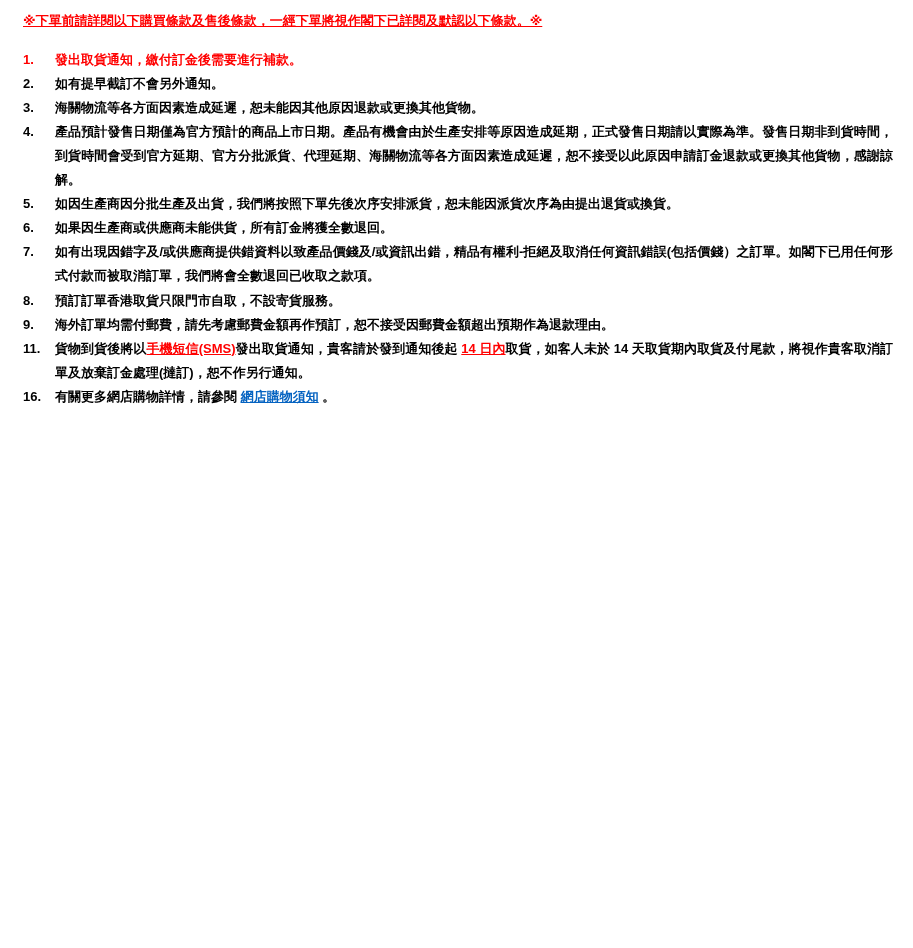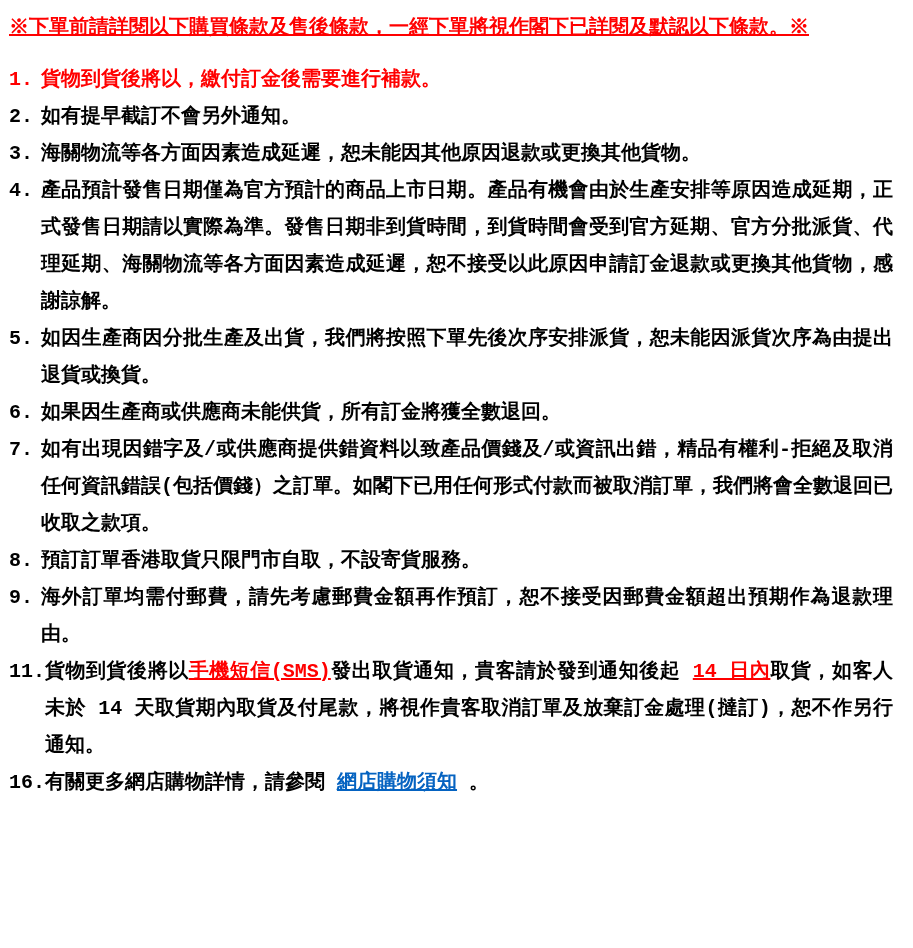--- a/index.html
+++ b/index.html
@@ -6,24 +6,23 @@
   html, body { margin: 0; padding: 0; }
   body {
     width: 913px;
     min-height: 948px;
     background: #ffffff;
     font-family: "Liberation Sans", "DejaVu Sans", sans-serif;
     font-weight: 700;
     color: #000000;
   }
   .page {
-    padding: 9px 20px 10px 9px;
-    font-size: 20px;
+    padding: 9px 20px 10px 23px;
+    font-size: 13px;
     line-height: 1.85;
-    font-family: Liberation Mono, monospace;
   }
   .title {
     color: #ff0000;
     text-decoration: underline;
     margin: 0 0 15px 0;
   }
   .section-header {
     color: #000000;
     text-decoration: underline;
     margin: 0 0 14px 0;
@@ -39,21 +38,21 @@
 </head>
 <body>
 
 <div class="page">
   <div class="title">※下單前請詳閱以下購買條款及售後條款，一經下單將視作閣下已詳閱及默認以下條款。※</div>
 
 
   <div class="terms">
       <div class="term">
         <span class="num red">1.</span>
-        <span class="text red"><span>貨物到貨後將以，繳付訂金後需要進行補款。</span></span>
+        <span class="text red"><span>發出取貨通知，繳付訂金後需要進行補款。</span></span>
       </div>
       <div class="term">
         <span class="num">2.</span>
         <span class="text"><span>如有提早截訂不會另外通知。</span></span>
       </div>
       <div class="term">
         <span class="num">3.</span>
         <span class="text"><span>海關物流等各方面因素造成延遲，恕未能因其他原因退款或更換其他貨物。</span></span>
       </div>
       <div class="term">

